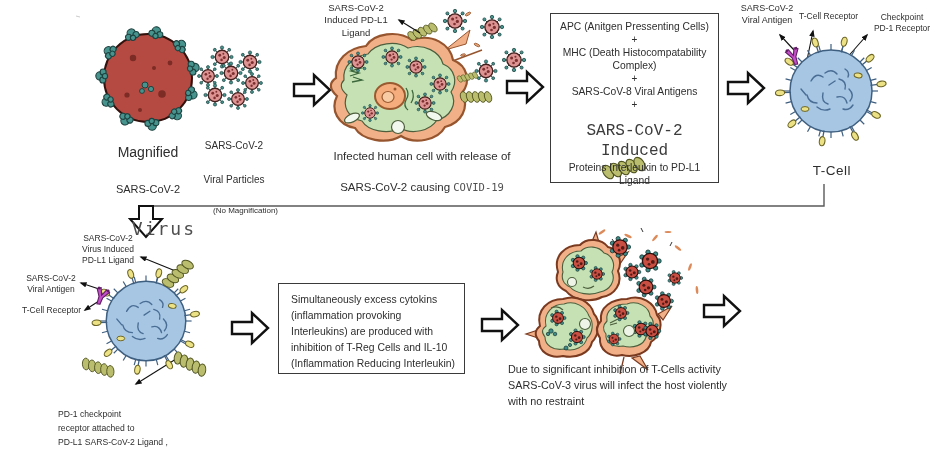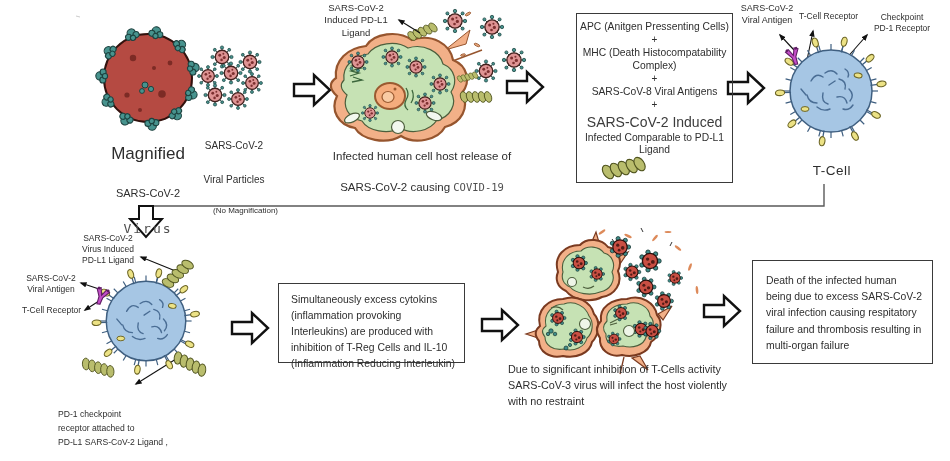--- a/index.html
+++ b/index.html
@@ -6,21 +6,21 @@
   .canvas{position:relative;width:950px;height:461px;background:#ffffff;overflow:hidden;
           font-family:"Liberation Sans",sans-serif;color:#2e2e2e;}
   .art{position:absolute;left:0;top:0;}
   .lbl{position:absolute;white-space:pre-line;line-height:1.3;}
   .center{text-align:center;}
   .alt{font-family:"DejaVu Sans Mono",monospace;color:#4f4f4f;}
   .box{position:absolute;border:1.6px solid #3a3a3a;background:transparent;box-sizing:border-box;}
   .apc-content{display:flex;flex-direction:column;align-items:center;padding-top:7px;
                font-size:10.3px;line-height:1.24;text-align:center;}
   .apc-plus{font-size:10px;margin:0.5px 0;}
-  .apc-big{font-family:Liberation Sans, sans-serif;color:#3c3c3c;font-size:14px;margin-top:2px;}
+  .apc-big{font-family:Liberation Mono, monospace;color:#3c3c3c;font-size:16px;margin-top:10px;}
   .s6-text{padding:8px 6px 0 12px;font-size:10.4px;line-height:1.54;white-space:pre-line;}
   .s8-text{padding:12px 6px 0 13px;font-size:10.4px;line-height:1.56;white-space:pre-line;}
   .cap7{font-size:10.8px;line-height:1.5;}
   .note-small{font-size:8.6px;line-height:1.65;white-space:pre-line;}
 </style>
 </head>
 <body>
 
 <div class="canvas">
 
@@ -363,51 +363,51 @@
     <use href="#rv" transform="translate(650,261) scale(0.95)"></use>
     <use href="#rv" transform="translate(632,272) scale(0.75)"></use>
     <use href="#rv" transform="translate(646,287) scale(0.85)"></use>
     <use href="#rv" transform="translate(664,301) scale(0.8)"></use>
     <use href="#rv" transform="translate(675,278) scale(0.65)"></use>
     <use href="#rv" transform="translate(652,331) scale(0.75)"></use>
   </g>
 </svg>
 
 <div class="lbl center" style="left:100px;top:122px;width:96px;">
-  <div style="font-size:17px;">Magnified</div>
+  <div style="font-size:14px;">Magnified</div>
   <div style="font-size:11px;">SARS-CoV-2</div>
-  <div class="alt" style="font-size:13px;letter-spacing:2px;">Virus</div>
+  <div class="alt" style="font-size:18px;letter-spacing:2px;text-align:right;">Virus</div>
 </div>
 
 <div class="lbl center" style="left:190px;top:118px;width:88px;">
   <div style="font-size:10px;">SARS-CoV-2</div>
   <div style="font-size:10px;">Viral Particles</div>
   <div style="font-size:8px;text-align:right;">(No Magnification)</div>
 </div>
 
 <div class="lbl center" style="left:316px;top:2px;width:80px;font-size:9.5px;">SARS-CoV-2
 Induced PD-L1
 Ligand</div>
 
 <div class="lbl center" style="left:322px;top:133px;width:200px;font-size:11.5px;line-height:1.35;">
-  <div>Infected human cell host release of</div>
+  <div>Infected human cell with release of</div>
   <div><span>SARS-CoV-2 causing </span><span class="alt" style="font-size:10.5px;">COVID-19</span></div>
 </div>
 
-<div class="box" style="left:576px;top:13px;width:157px;height:170px;">
+<div class="box" style="left:550px;top:13px;width:169px;height:170px;">
   <div class="apc-content">
     <div>APC (Anitgen Pressenting Cells)</div>
     <div class="apc-plus">+</div>
     <div>MHC (Death Histocompatability</div>
     <div>Complex)</div>
     <div class="apc-plus">+</div>
     <div>SARS-CoV-8 Viral Antigens</div>
     <div class="apc-plus">+</div>
     <div class="apc-big">SARS-CoV-2 Induced</div>
-    <div>Infected Comparable to PD-L1</div>
+    <div>Proteins Interleukin to PD-L1</div>
     <div>Ligand</div>
   </div>
 </div>
 
 <div class="lbl center" style="left:731px;top:3px;width:72px;font-size:9px;">SARS-CoV-2
 Viral Antigen</div>
 
 <div class="lbl" style="left:799px;top:11px;width:70px;font-size:8.5px;">T-Cell Receptor</div>
 
 <div class="lbl center" style="left:869px;top:12px;width:66px;font-size:8.5px;">Checkpoint
@@ -425,33 +425,26 @@
 <div class="lbl" style="left:22px;top:305px;width:62px;font-size:8.5px;">T-Cell Receptor</div>
 
 <div class="lbl" style="left:58px;top:386px;width:120px;">
   <div class="note-small">PD-1 checkpoint
 receptor attached to
 PD-L1 SARS-CoV-2  Ligand ,</div>
   
   
 </div>
 
-<div class="box" style="left:278px;top:283px;width:187px;height:80px;">
+<div class="box" style="left:278px;top:283px;width:187px;height:91px;">
   <div class="s6-text">Simultaneously excess cytokins
 (inflammation provoking
 Interleukins) are produced with
 inhibition of T-Reg Cells and IL-10
 (Inflammation Reducing Interleukin)</div>
 </div>
 
 <div class="lbl cap7" style="left:508px;top:361px;width:240px;">Due to significant inhibition of T-Cells activity
 SARS-CoV-3 virus will infect the host violently
 with no restraint</div>
 
-<div class="box" style="left:752px;top:260px;width:181px;height:104px;">
-  <div class="s8-text">Death of the infected human
-being due to excess SARS-CoV-2
-viral infection causing respitatory
-failure and thrombosis resulting in
-multi-organ failure</div>
-</div>
 
 </div>
 
 </body></html>

